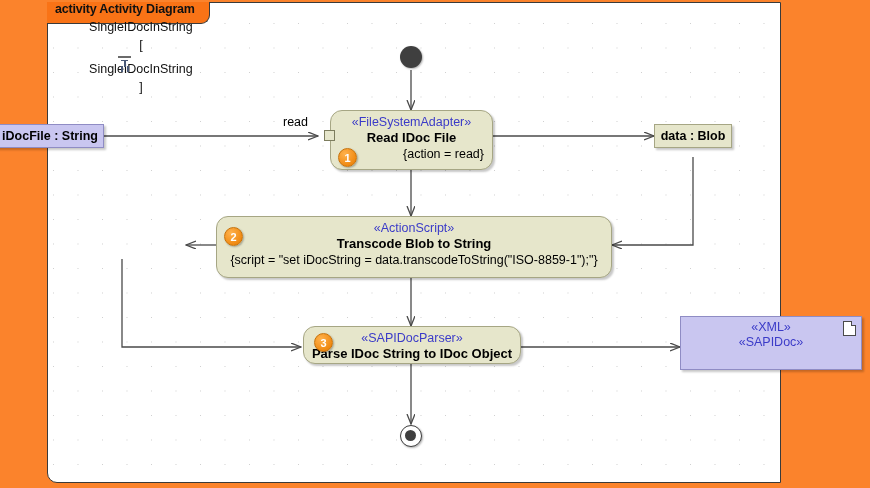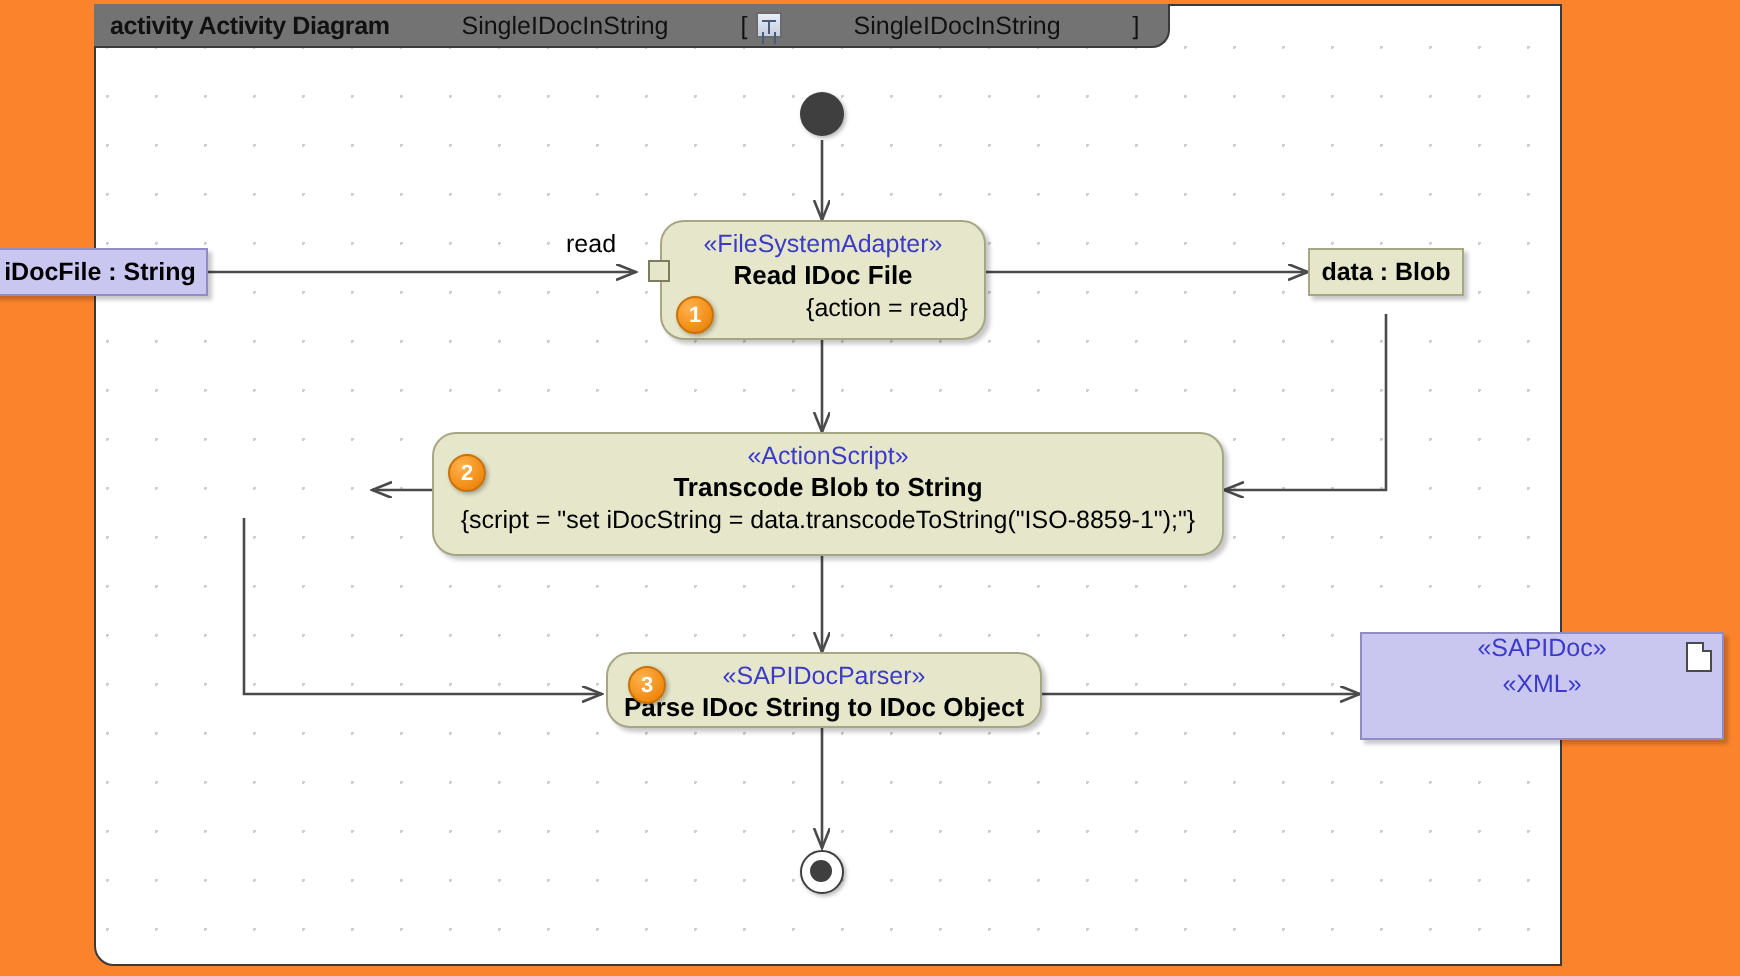--- a/index.html
+++ b/index.html
@@ -37,32 +37,33 @@
     background-position: 5px 20px;
     pointer-events: none;
   }
   
   #frame-tab {
     position: absolute;
     left: -1px;
     top: -1px;
     height: 22px;
     padding: 0 14px 0 8px;
-    background: #737373;
+    background: #f97316;
     border: 1px solid #3a3a3a;
     border-left: none;
     border-top: none;
     border-radius: 0 0 9px 0;
     display: flex;
     align-items: center;
     gap: 4px;
     font-size: 12.5px;
     color: #111;
     white-space: nowrap;
     box-sizing: border-box;
+    flex-direction: column;
   }
   #frame-tab .kw {
     font-weight: bold;
     letter-spacing: -0.2px;
   }
   #frame-tab .nm { font-weight: normal; margin-left: 32px; }
   .tab-icon {
     width: 13px; height: 13px;
     border: 1px solid #6b6b6b;
     background: linear-gradient(#e9eef5, #c4cedd);
@@ -315,20 +316,20 @@
   </div>
 
 
   <div class="action" style="left:303px; top:326px; width:218px; height:38px;">
     <div class="stereo">«SAPIDocParser»</div>
     <div class="aname">Parse IDoc String to IDoc Object</div>
     <div class="badge" style="left:10px; top:6px;">3</div>
   </div>
 
   <div class="objnode xml" style="left:680px; top:316px; width:182px; height:54px;">
+    <div class="stereo">«XML»</div>
     <div class="stereo" style="padding-top:0;">«SAPIDoc»</div>
-    <div class="stereo">«XML»</div>
     <div class="doc-icon"></div>
   </div>
 
   <div class="final" style="left:400px; top:425px;"></div>
 
 </div>
 
 </body></html>

